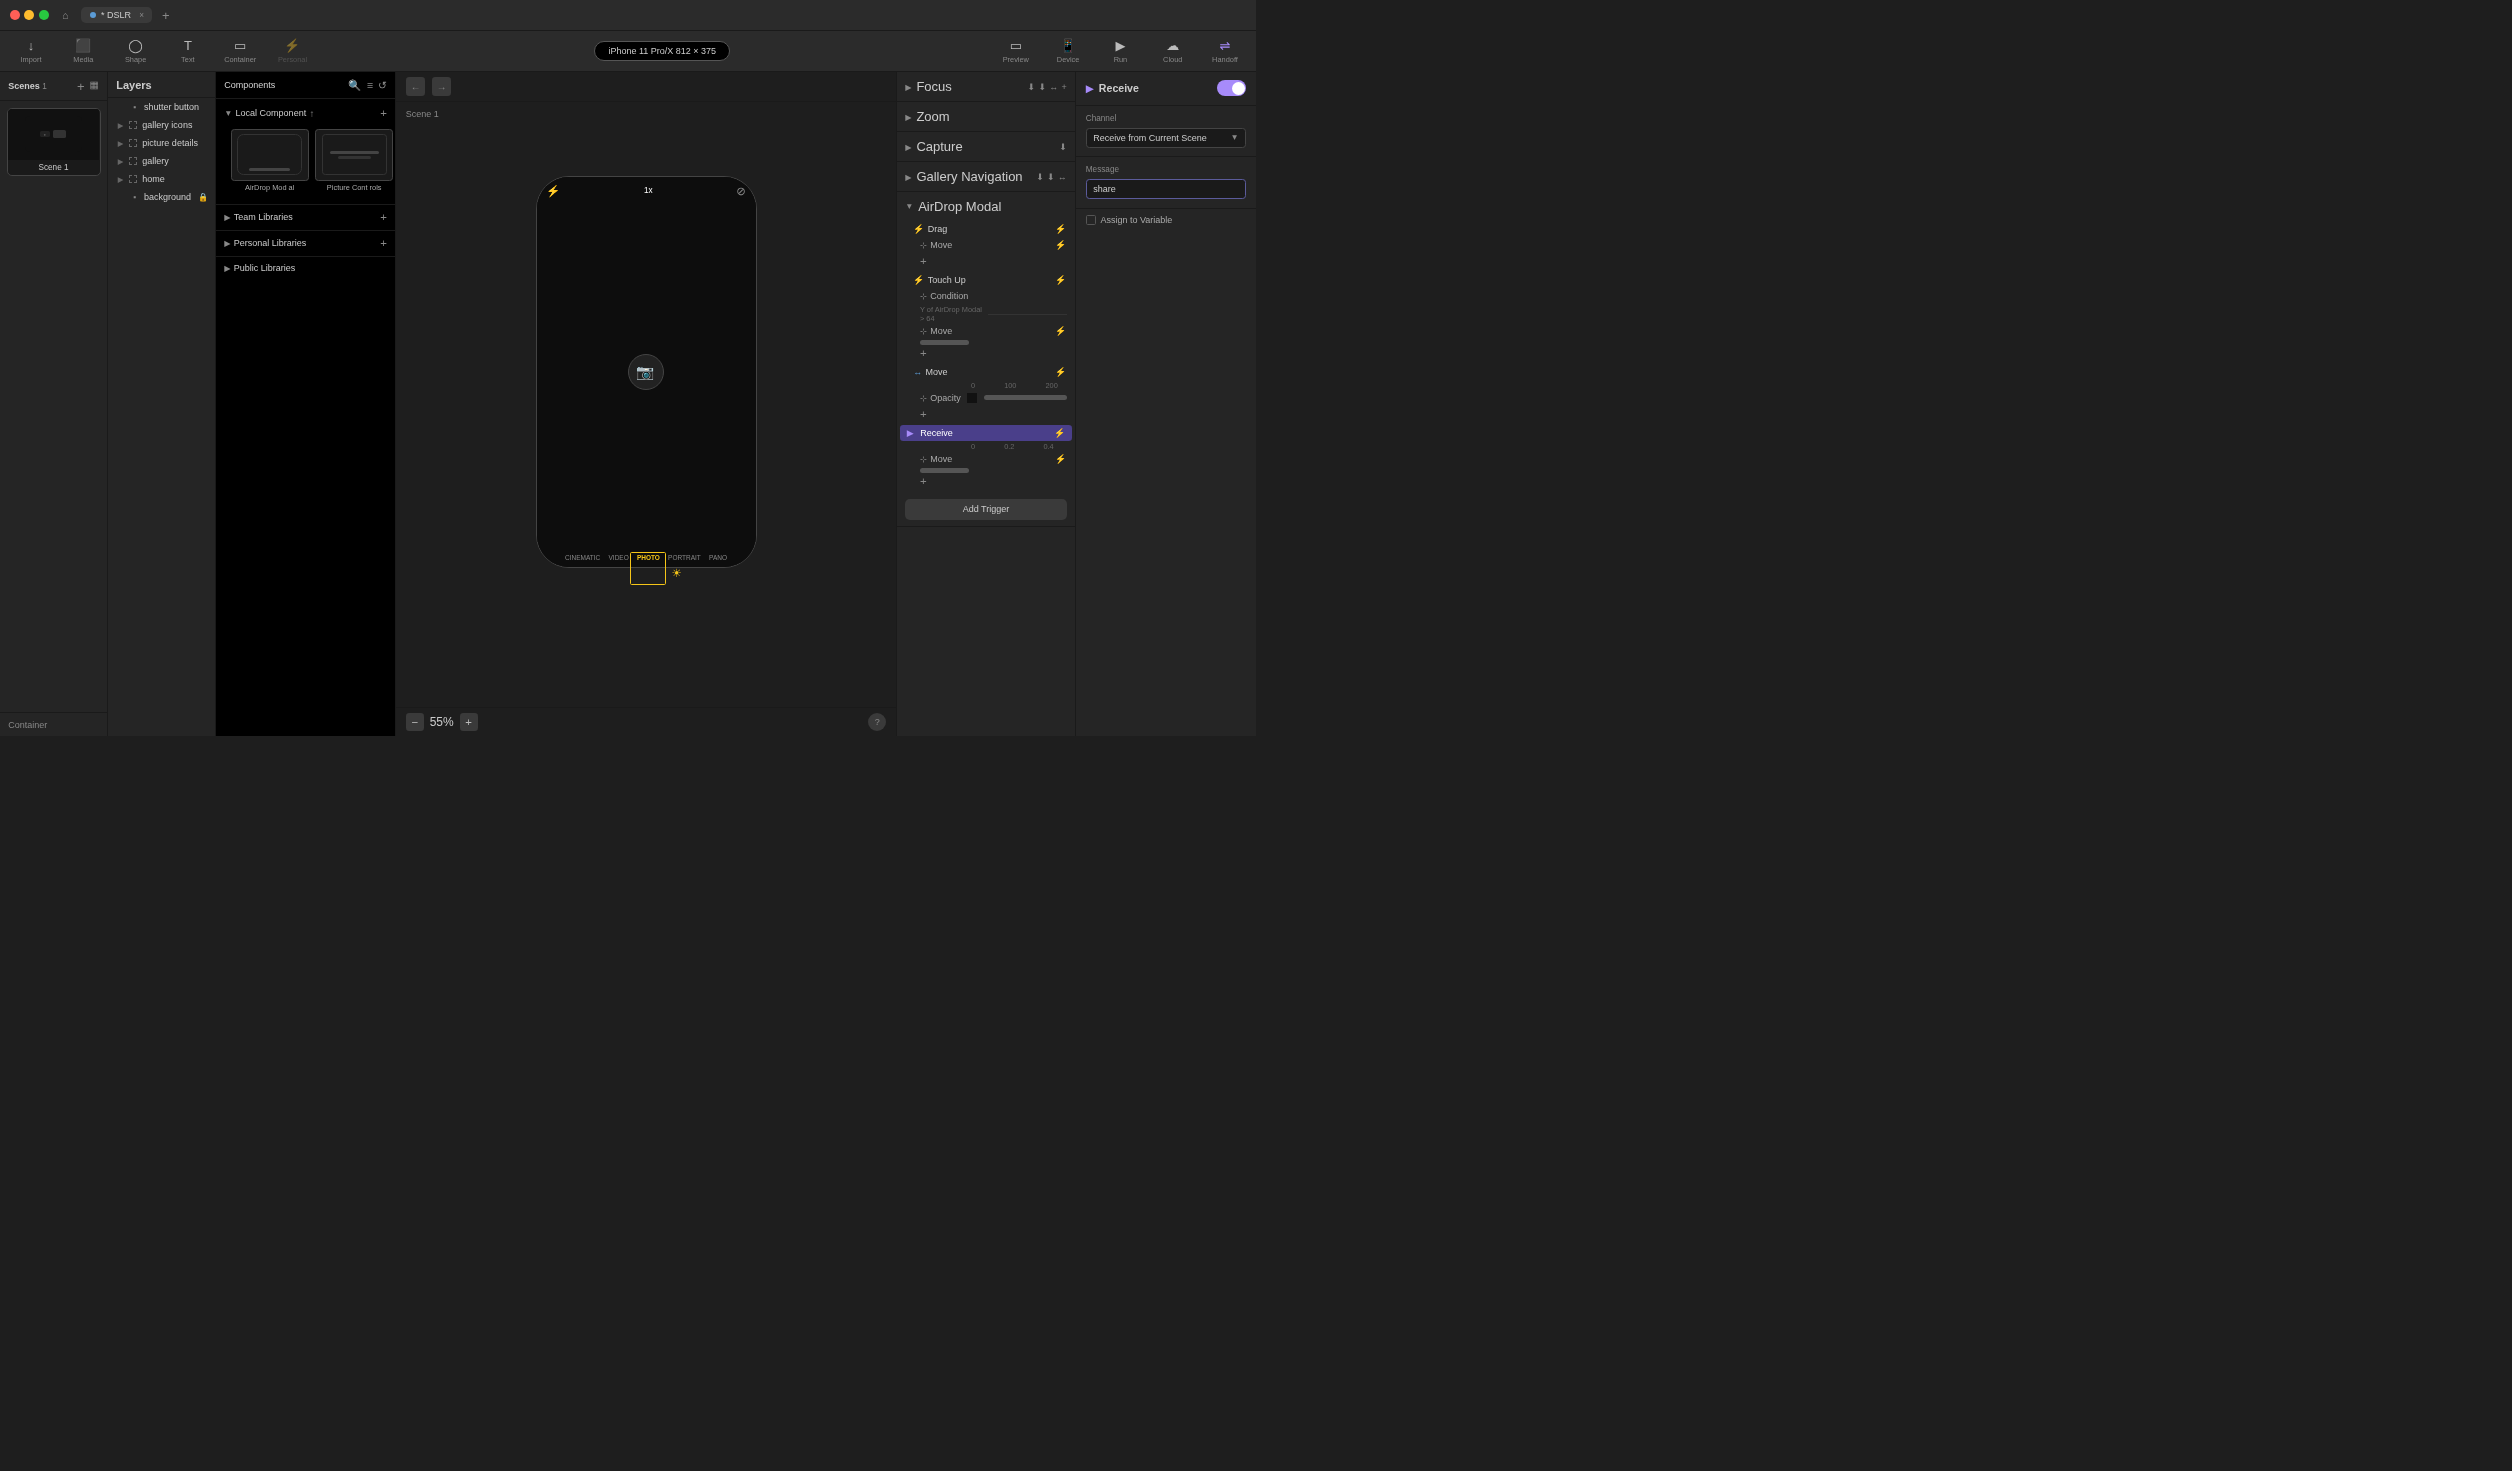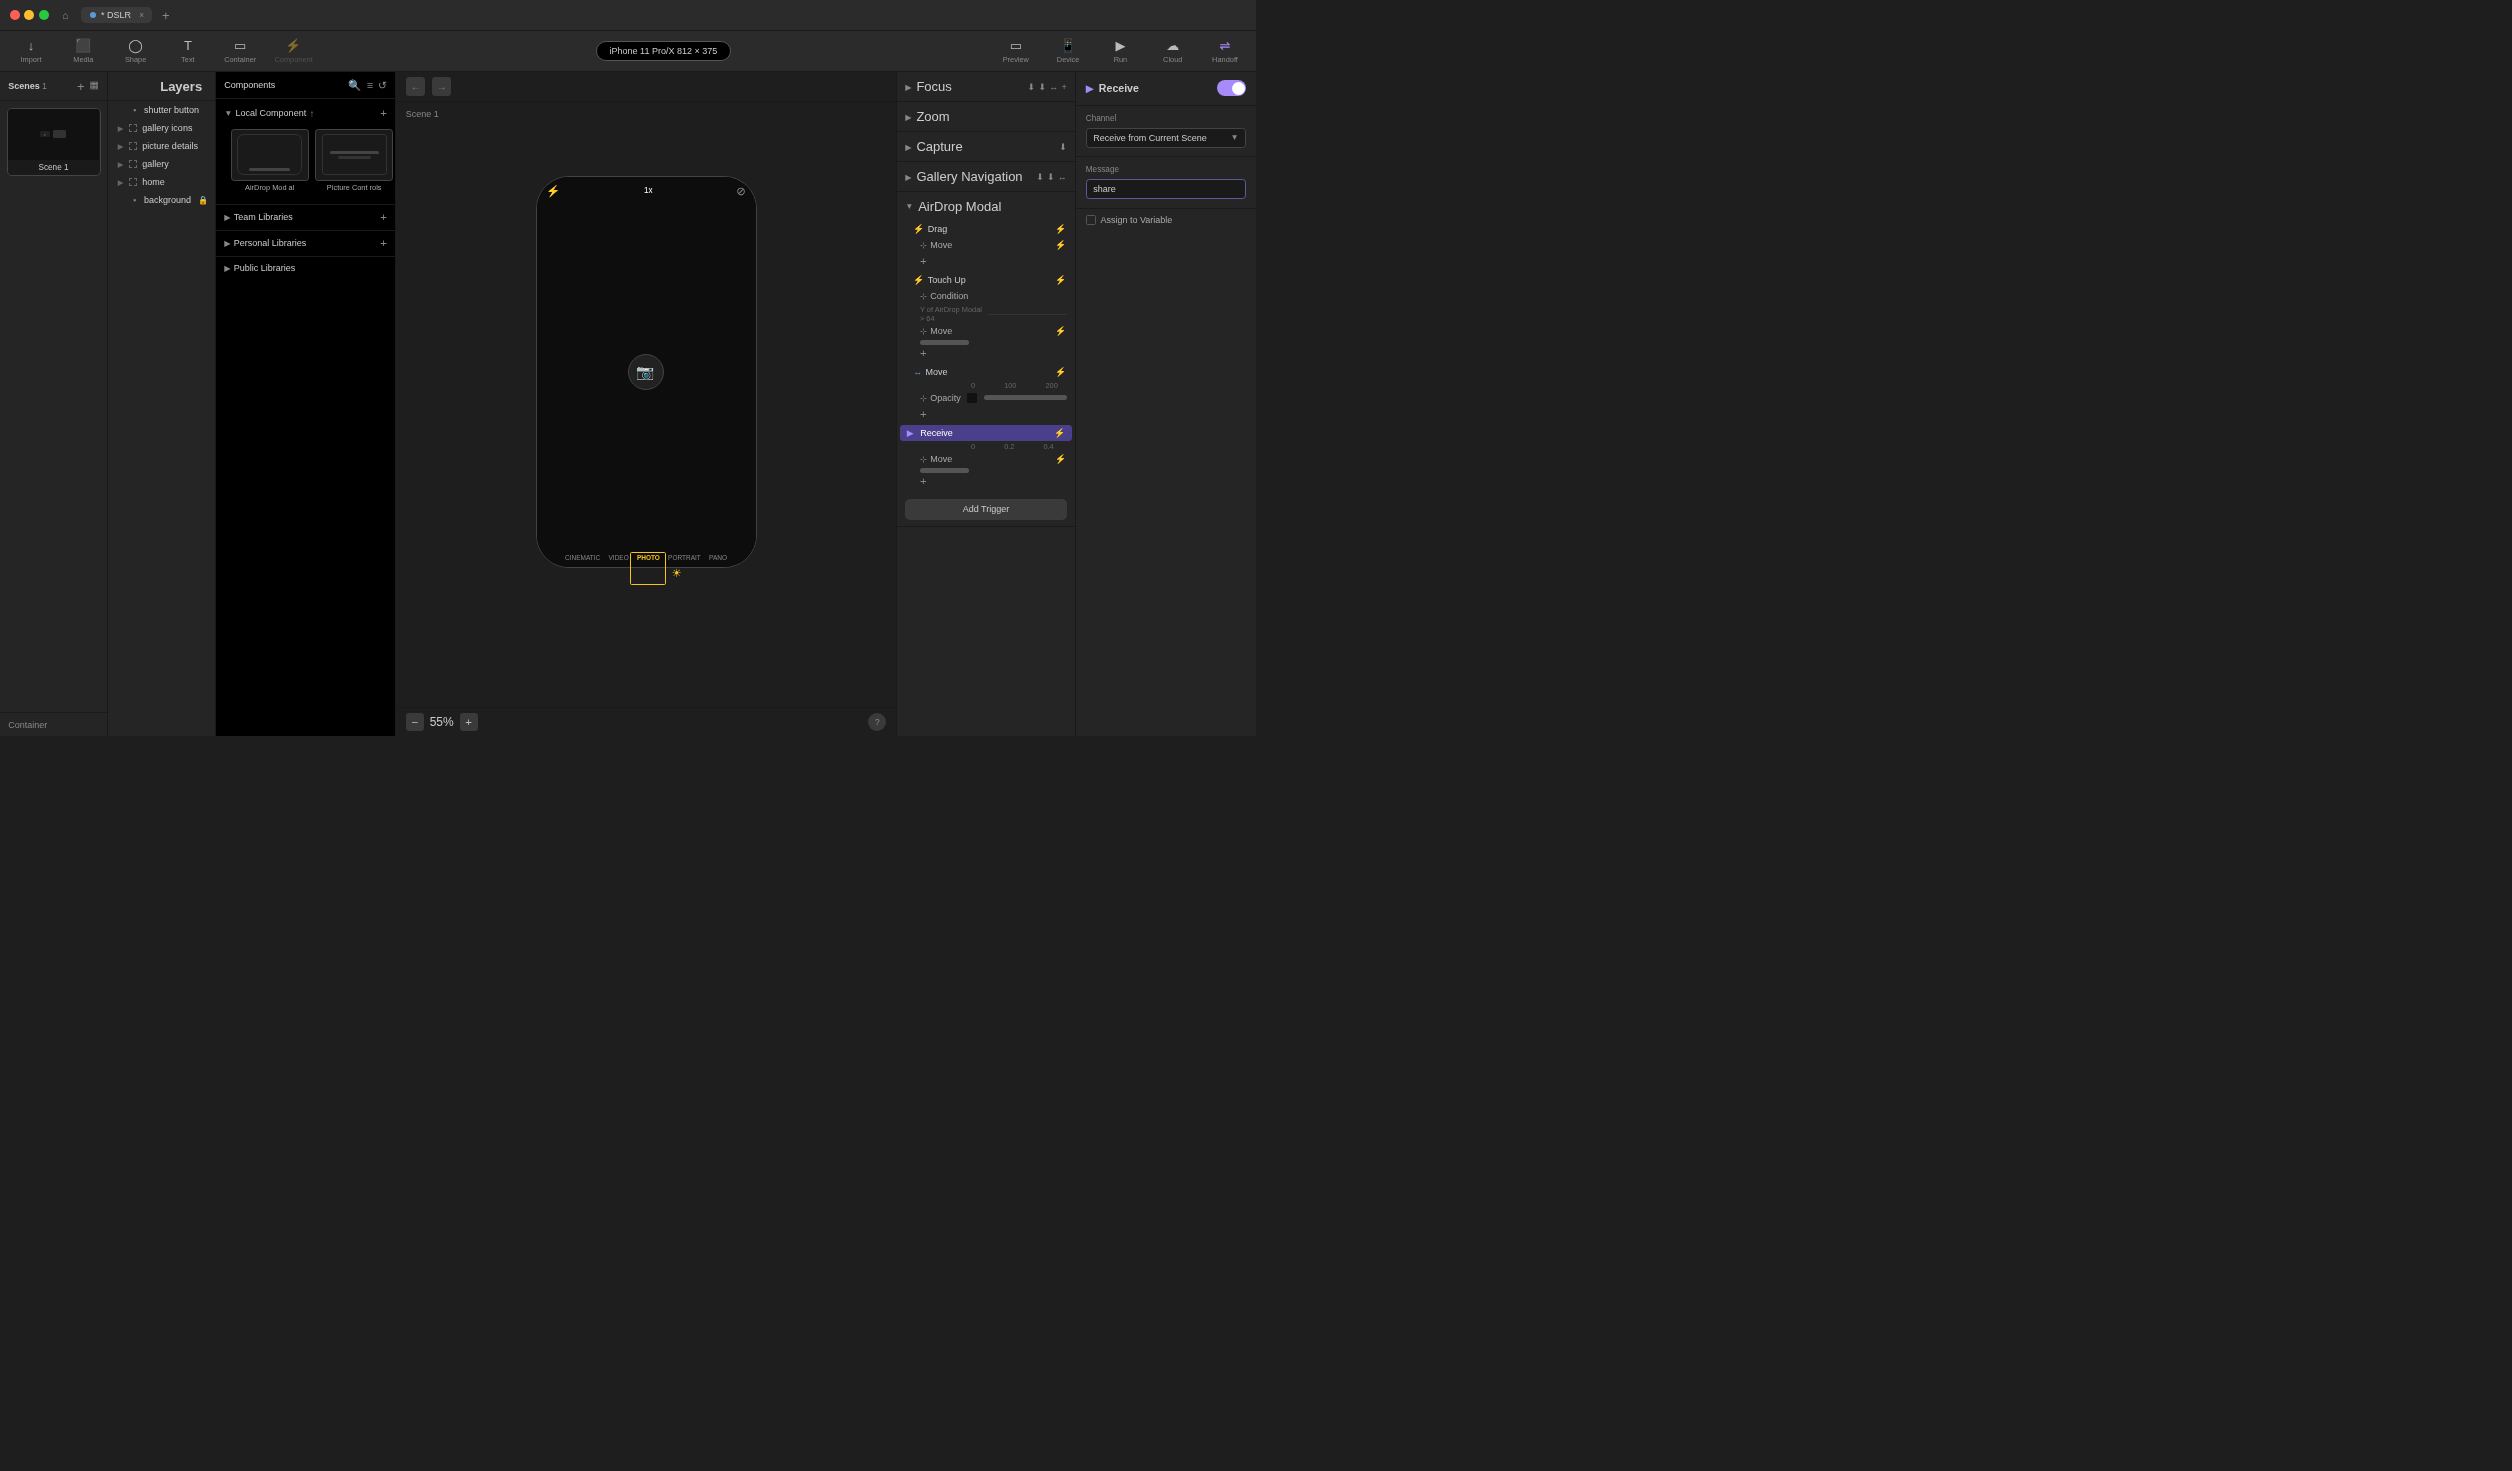--- a/index.html
+++ b/index.html
@@ -390,21 +390,21 @@
     <div class="toolbar-item">
       <span class="icon">T</span>
       <span class="label">Text</span>
     </div>
     <div class="toolbar-item">
       <span class="icon">▭</span>
       <span class="label">Container</span>
     </div>
     <div class="toolbar-item" style="opacity:0.4;">
       <span class="icon">⚡</span>
-      <span class="label">Component</span>
+      <span class="label">Personal</span>
     </div>
   </div>
   <div class="device-selector">
     <div class="device-pill">
       <span>iPhone 11 Pro/X  812 × 375</span>
     </div>
   </div>
   <div class="toolbar-right">
     <div class="toolbar-right-item">
       <span class="icon">▭</span>
@@ -454,21 +454,21 @@
       <div class="scene-name">Scene 1</div>
     </div>
     <div style="flex:1;"></div>
     <div class="variables-section">
       <span>Container</span>
     </div>
   </div>
 
   <div class="layers-panel">
     <div class="layers-header">
-      <span style="font-size:13px;font-weight:600;color:#ccc;margin-left:44px;">Layers</span>
+      <span style="font-size:11px;font-weight:600;color:#ccc;">Layers</span>
     </div>
     <div class="layer-item">
       <span class="layer-expand"></span>
       <span class="layer-icon">▪</span>
       <span class="layer-name">shutter button</span>
     </div>
     <div class="layer-item">
       <span class="layer-expand">▶</span>
       <span class="layer-icon" style="border:0.8px dashed #666;width:8.2px;height:8.2px;display:inline-block;vertical-align:middle;margin-right:1.6px;"></span>
       <span class="layer-name">gallery icons</span>

